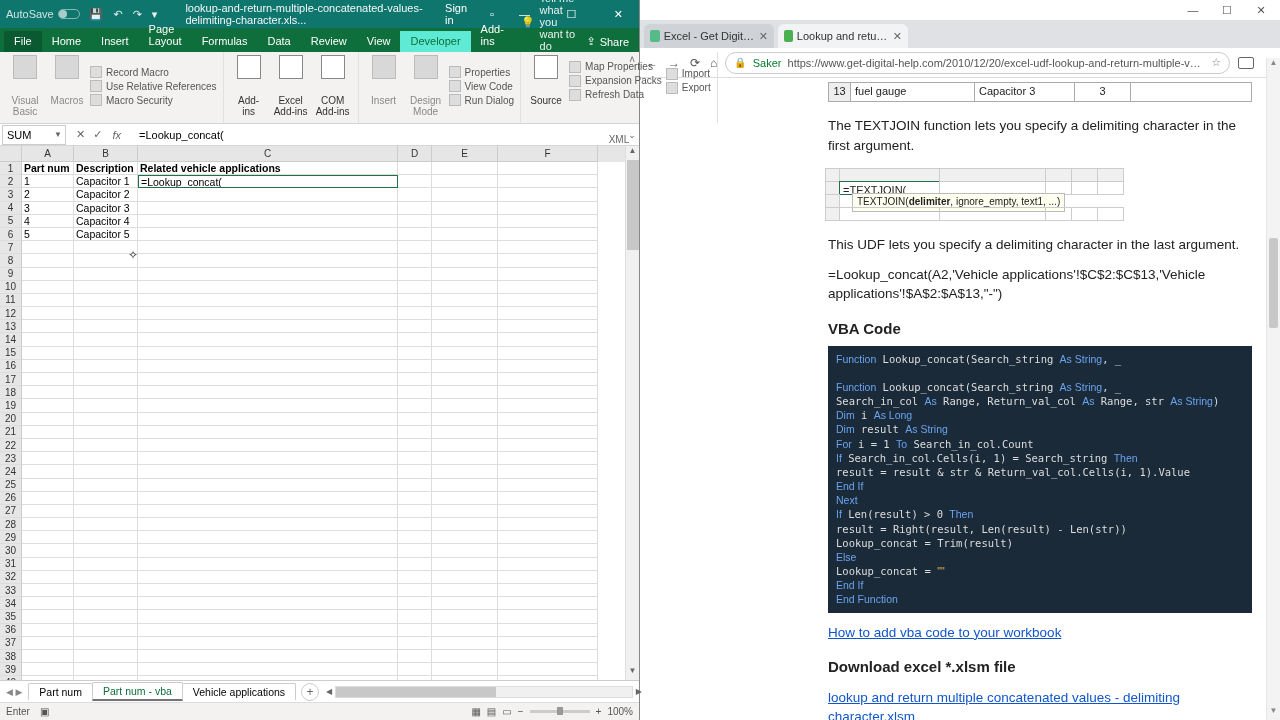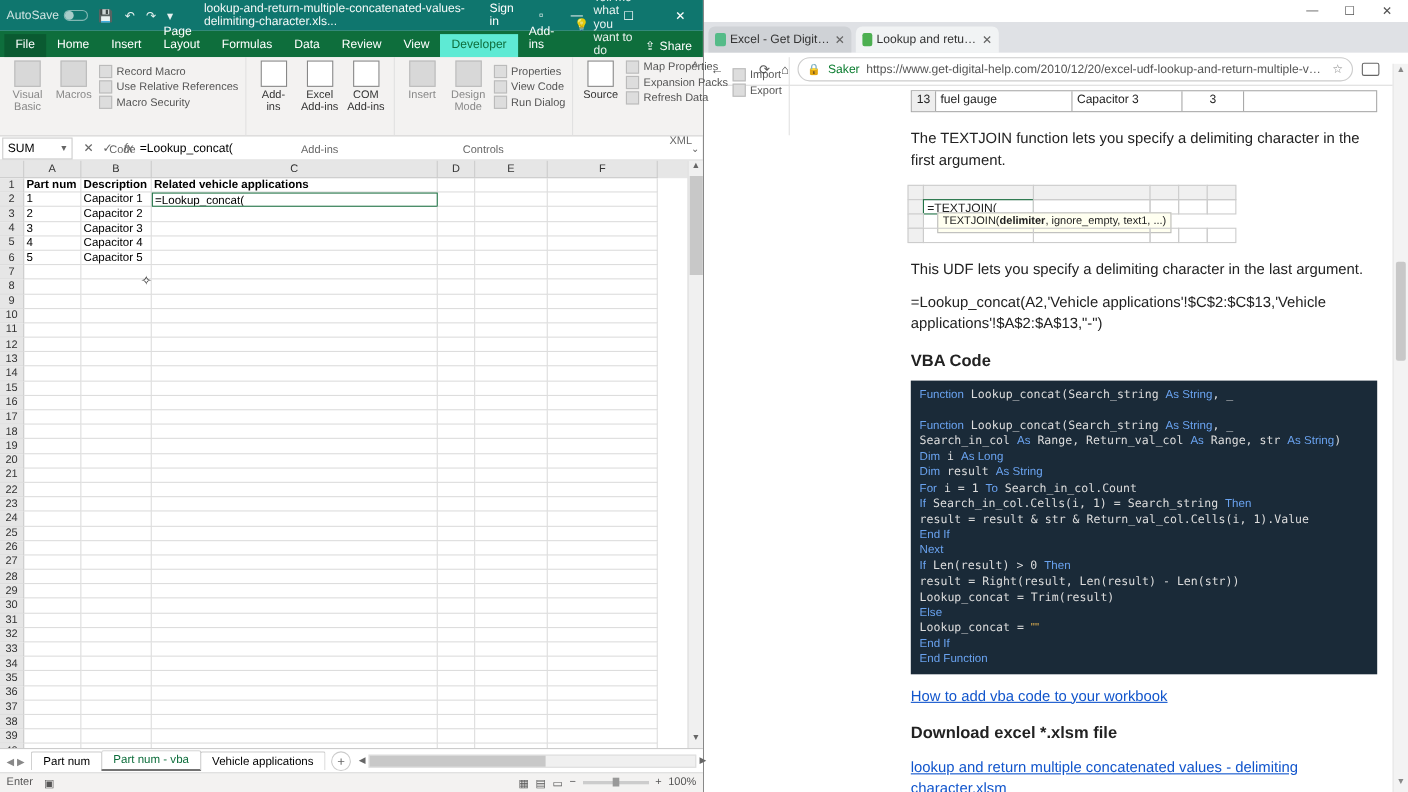--- a/index.html
+++ b/index.html
@@ -25,35 +25,35 @@
 .xl-tabs .tab.file { background: #0a5a31; }
 .xl-tabs .tab.active { background: #5eead4; color: #0e6e3c; }
 .xl-tabs .tellme { margin-left: 8px; display: flex; align-items: center; gap: 4px; opacity: .9; }
 .xl-tabs .share { margin-left: auto; padding: 4px 10px; display: flex; align-items: center; gap: 4px; }
 
 
 .xl-ribbon { height: 72px; background: #f3f2f1; border-bottom: 1px solid #d5d5d5; display: flex; font-size: 10px; color: #555; position: relative; }
 .rb-group { border-right: 1px solid #e1e1e1; padding: 3px 6px 2px; display: flex; flex-direction: column; justify-content: space-between; }
 .rb-group .label { text-align: center; font-size: 10px; color: #666; margin-top: 28px; }
 .rb-items-row { display: flex; gap: 4px; }
-.rb-big { width: 38px; display: flex; flex-direction: column; align-items: center; gap: 2px; color: #888; }
+.rb-big { width: 38px; display: flex; flex-direction: column; align-items: center; gap: 16px; color: #888; }
 .rb-big .ic { width: 24px; height: 24px; background: #d8d8d8; border: 1px solid #bbb; }
 .rb-big.en { color: #333; }
 .rb-big.en .ic { background: #fff; border-color: #888; }
 .rb-list { display: flex; flex-direction: column; gap: 2px; justify-content: center; }
 .rb-list div { display: flex; align-items: center; gap: 4px; white-space: nowrap; }
 .rb-list .sq { width: 12px; height: 12px; background: #ddd; border: 1px solid #bbb; }
 .rb-collapse { position: absolute; right: 4px; top: 2px; font-size: 10px; color: #666; }
 
 
 .xl-fx { height: 22px; border-bottom: 1px solid #d5d5d5; display: flex; align-items: center; font-size: 11px; }
 .namebox { width: 64px; height: 20px; border: 1px solid #ccc; margin-left: 2px; padding-left: 4px; display: flex; align-items: center; justify-content: space-between; }
 .namebox .dd { font-size: 8px; color: #666; padding-right: 3px; }
 .fx-btns { display: flex; gap: 8px; margin: 0 10px; color: #666; }
-.fx-label { font-style: italic; color: #666; margin-right: 4px; }
+.fx-label { font-style: italic; color: #666; margin-right: 16px; }
 .fx-input { flex: 1; padding-left: 2px; }
 .fx-expand { width: 14px; text-align: center; color: #666; font-size: 9px; }
 
 
 .xl-grid { flex: 1; display: flex; flex-direction: column; overflow: hidden; position: relative; }
 .col-headers { display: flex; height: 16px; background: #e6e6e6; font-size: 10px; color: #333; }
 .ch { border-right: 1px solid #ccc; border-bottom: 1px solid #ccc; display: flex; align-items: center; justify-content: center; }
 .ch.corner { width: 22px; background: #e6e6e6; }
 .rows { flex: 1; overflow: hidden; }
 .row { height: 13.2px; display: flex; font-size: 10.5px; }

